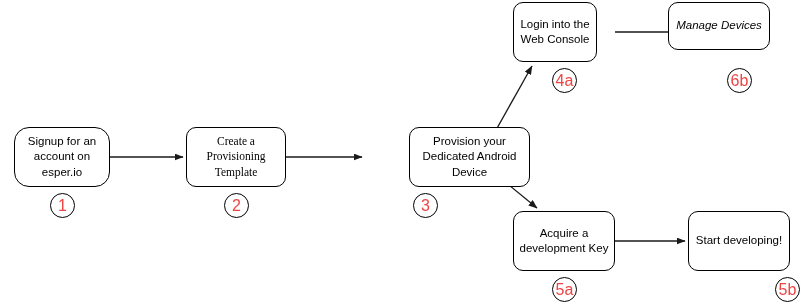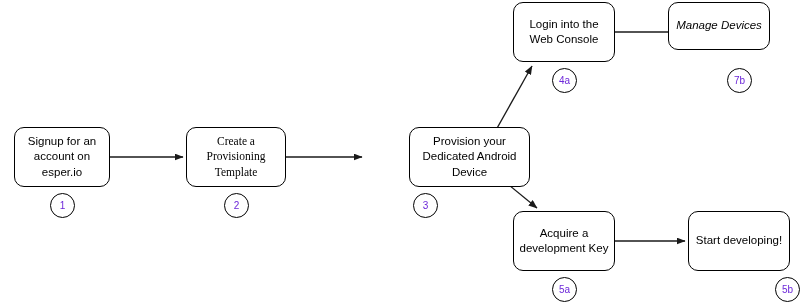--- a/index.html
+++ b/index.html
@@ -46,23 +46,23 @@
     height: 25px;
     box-sizing: border-box;
     border: 1.3px solid #000000;
     border-radius: 50%;
     background: #ffffff;
     display: flex;
     align-items: center;
     justify-content: center;
   }
   .step-badge span {
-    font-size: 10px;
+    font-size: 16px;
     line-height: 12px;
-    color: #6d28d9;
+    color: #ef4444;
   }
 </style>
 </head>
 <body>
 
 <div id="canvas">
 
   <svg id="edges" viewBox="0 0 800 308" xmlns="http://www.w3.org/2000/svg">
     <defs>
       <marker id="arrowhead" markerWidth="9" markerHeight="7" refX="8.4" refY="3.5" orient="auto" markerUnits="userSpaceOnUse">
@@ -73,21 +73,21 @@
         <line x1="110" y1="157" x2="183" y2="157" marker-end="url(#arrowhead)" stroke="#1a1a1a"></line>
         <line x1="286" y1="157" x2="362" y2="157" marker-end="url(#arrowhead)" stroke="#1a1a1a"></line>
         <line x1="487" y1="146" x2="532" y2="66" marker-end="url(#arrowhead)" stroke="#1a1a1a"></line>
         <line x1="487" y1="167" x2="537" y2="208" marker-end="url(#arrowhead)" stroke="#1a1a1a"></line>
         <line x1="615" y1="32" x2="685" y2="32" marker-end="url(#arrowhead)" stroke="#1a1a1a"></line>
         <line x1="615" y1="241" x2="685" y2="241" marker-end="url(#arrowhead)" stroke="#1a1a1a"></line>
       </g>
   </svg>
 
   <div id="node-layer">
-      <div class="node" style="left: 14px; top: 127px; width: 96px; height: 60px;">
+      <div class="node" style="left: 14px; top: 127px; width: 96px; height: 60px; border-radius: 15px;">
         <div class="node-label">Signup for an
 account on
 esper.io</div>
       </div>
       <div class="step-badge" style="left: 50px; top: 193px;">
         <span>1</span>
       </div>
       <div class="node" style="left: 186px; top: 127px; width: 100px; height: 60px; font-family: Liberation Serif, serif;">
         <div class="node-label">Create a
 Provisioning
@@ -97,32 +97,32 @@
         <span>2</span>
       </div>
       <div class="node" style="left: 365px; top: 127px; width: 121px; height: 60px; margin-left: 44px;">
         <div class="node-label">Provision your
 Dedicated Android
 Device</div>
       </div>
       <div class="step-badge" style="left: 413px; top: 193px;">
         <span>3</span>
       </div>
-      <div class="node" style="left: 513px; top: 2px; width: 102px; height: 60px;">
+      <div class="node" style="left: 513px; top: 2px; width: 84px; height: 60px;">
         <div class="node-label">Login into the
 Web Console</div>
       </div>
       <div class="step-badge" style="left: 552px; top: 68px;">
         <span>4a</span>
       </div>
       <div class="node" style="left: 668px; top: 2px; width: 102px; height: 48px; font-style: italic;">
         <div class="node-label">Manage Devices</div>
       </div>
       <div class="step-badge" style="left: 727px; top: 68px;">
-        <span>7b</span>
+        <span>6b</span>
       </div>
       <div class="node" style="left: 513px; top: 211px; width: 102px; height: 60px;">
         <div class="node-label">Acquire a
 development Key</div>
       </div>
       <div class="step-badge" style="left: 552px; top: 277px;">
         <span>5a</span>
       </div>
       <div class="node" style="left: 688px; top: 211px; width: 102px; height: 60px;">
         <div class="node-label">Start developing!</div>

